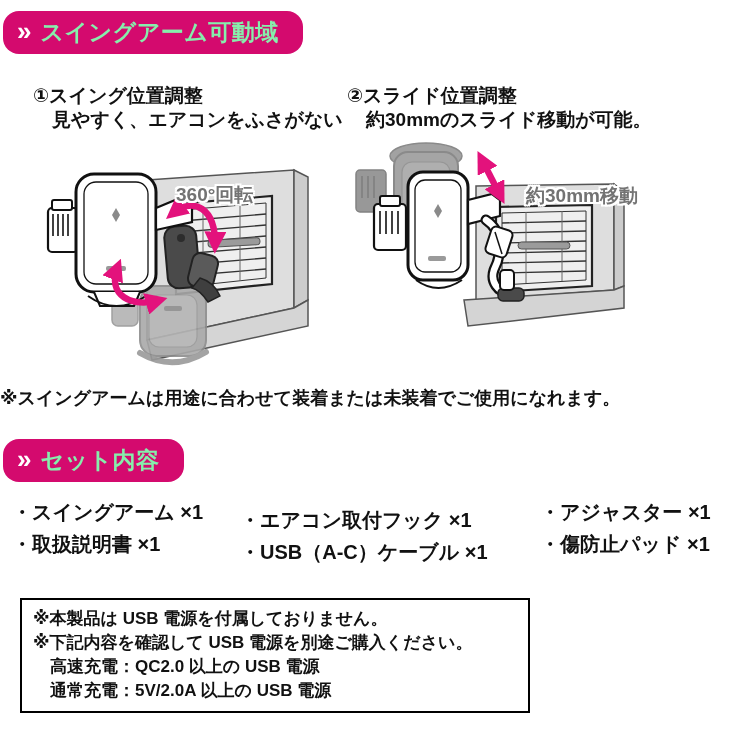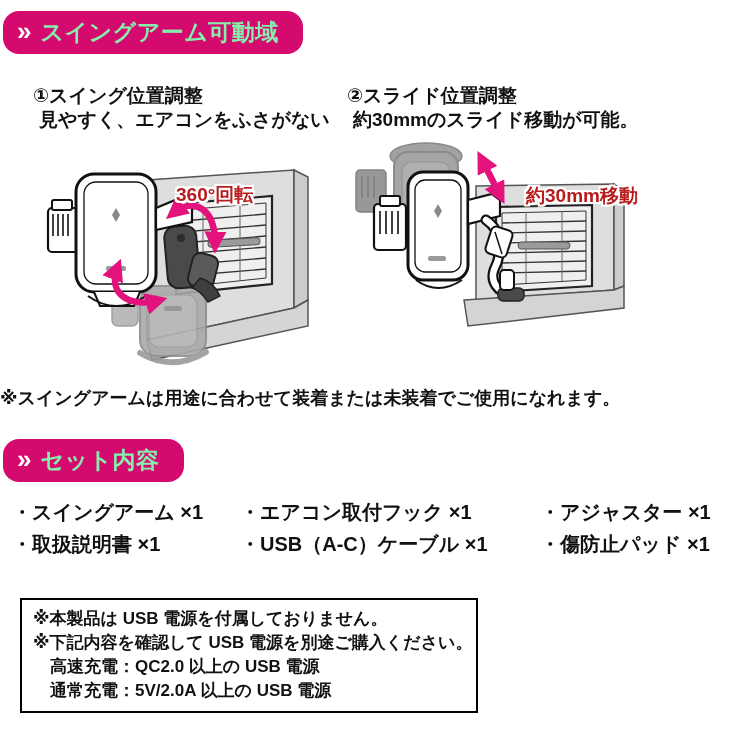--- a/index.html
+++ b/index.html
@@ -15,38 +15,38 @@
   .sec-header .chev{
     color:#fff;font-size:26px;font-weight:800;margin-right:9px;line-height:1;
     transform:translateY(-2px);
   }
   .sec-header .sec-title{
     color:#86efac;font-size:23px;font-weight:800;letter-spacing:.5px;white-space:nowrap;
   }
   
   .step{position:absolute;font-weight:800;}
   .step .heading{font-size:19px;line-height:24px;white-space:nowrap;}
-  .step .sub{font-size:19px;line-height:23px;margin-left:6px;white-space:nowrap;}
+  .step .sub{font-size:19px;line-height:23px;margin-left:19px;white-space:nowrap;}
   
   .outline-label{
-    position:absolute;font-size:19px;font-weight:800;color:#b91c1c;white-space:nowrap;
+    position:absolute;font-size:19px;font-weight:800;color:#737373;white-space:nowrap;
     text-shadow:-2px -2px 0 #fff,0 -2px 0 #fff,2px -2px 0 #fff,-2px 0 0 #fff,
                  2px 0 0 #fff,-2px 2px 0 #fff,0 2px 0 #fff,2px 2px 0 #fff;
   }
   
   .note-line{
     position:absolute;left:0;width:597px;top:386px;text-align:center;
     font-size:18px;font-weight:800;white-space:nowrap;
   }
   
   .set-col{position:absolute;top:496px;font-size:20px;font-weight:800;line-height:32px;}
   .set-col div{white-space:nowrap;}
   
   .notice-box{
-    position:absolute;left:20px;top:598px;width:458px;box-sizing:border-box;
+    position:absolute;left:20px;top:598px;width:510px;box-sizing:border-box;
     border:2.5px solid #000;padding:7px 11px 8px 11px;
     font-size:17px;font-weight:800;line-height:24px;
   }
   .notice-box .indent{padding-left:17px;}
   .notice-box div{white-space:nowrap;}
   .diagram{position:absolute;}
 </style>
 </head>
 <body>
 
@@ -203,21 +203,21 @@
 
   <div class="sec-header" style="top:439px;">
     <span class="chev">»</span>
     <span class="sec-title">セット内容</span>
   </div>
 
   <div class="set-col" style="left:12px;">
     <div>・スイングアーム ×1</div>
     <div>・取扱説明書 ×1</div>
   </div>
-  <div class="set-col" style="left:240px;">
+  <div class="set-col" style="left:240px;margin-top:8px;">
     <div>・エアコン取付フック ×1</div>
     <div>・USB（A-C）ケーブル ×1</div>
   </div>
   <div class="set-col" style="left:540px;">
     <div>・アジャスター ×1</div>
     <div>・傷防止パッド ×1</div>
   </div>
 
   <div class="notice-box">
     <div>※本製品は USB 電源を付属しておりません。</div>

